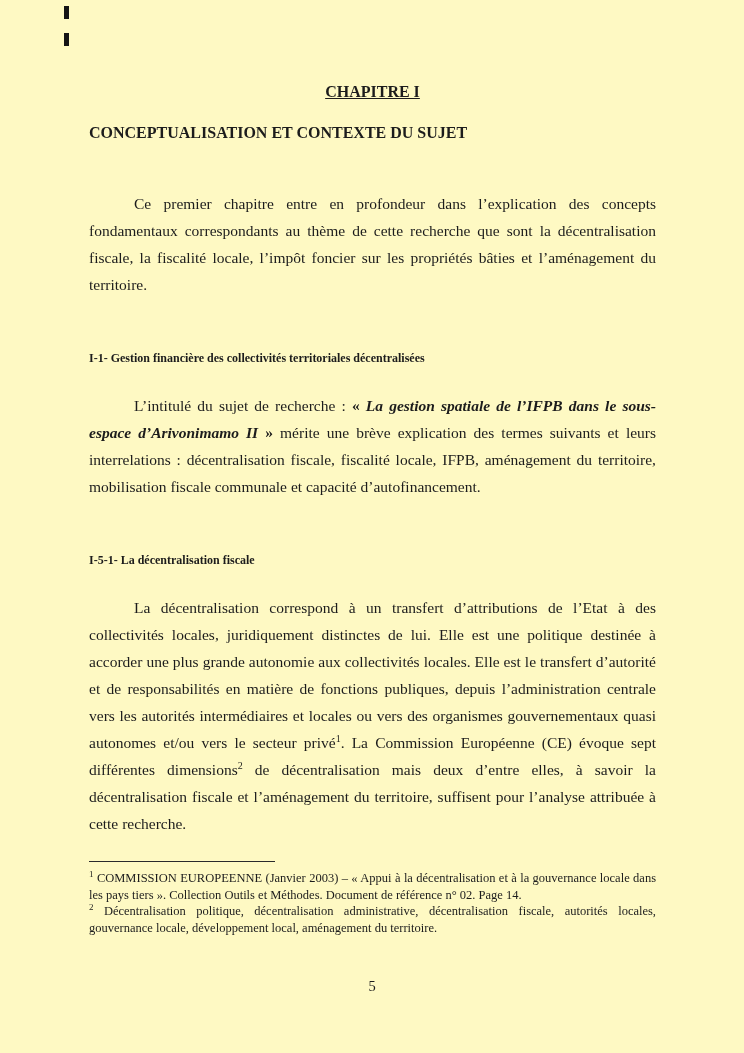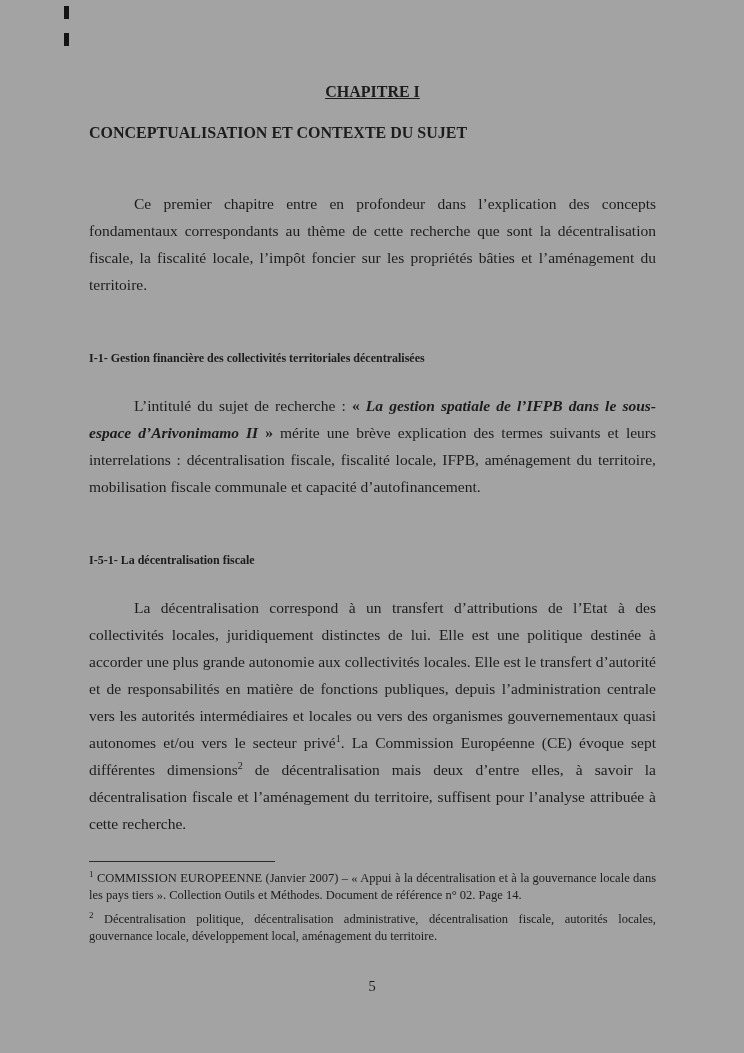--- a/index.html
+++ b/index.html
@@ -1,20 +1,20 @@
 <!DOCTYPE html>
 <html><head>
 <meta charset="utf-8">
 <style>
   * { margin: 0; padding: 0; box-sizing: border-box; }
   html, body { background: #ffffff; }
   .page {
     width: 744px;
     height: 1053px;
-    background: #a3a3a3;
+    background: #fef9c3;
     position: relative;
     font-family: "Liberation Serif", "DejaVu Serif", serif;
     color: #1c1c1c;
     overflow: hidden;
   }
   .content {
     position: absolute;
     left: 89px;
     top: 82px;
     width: 567px;
@@ -58,21 +58,21 @@
   .fn-sep {
     width: 186px;
     border-top: 1.2px solid #2a2a2a;
     margin-bottom: 8px;
   }
   .footnote {
     font-size: 12.5px;
     line-height: 16.5px;
     text-align: justify;
   }
-  .footnote + .footnote { margin-top: 8px; }
+  .footnote + .footnote { margin-top: 0; }
   .footnote sup {
     font-size: 9px;
     vertical-align: super;
     line-height: 0;
   }
   .page-number {
     position: absolute;
     left: 0;
     right: 0;
     bottom: 58px;
@@ -103,21 +103,21 @@
     <h3 class="section-heading">I-1- Gestion financière des collectivités territoriales décentralisées</h3>
 
     <p class="body-para after-heading"><span>L’intitulé du sujet de recherche : </span><span class="bold">« </span><span class="bold-italic">La gestion spatiale de l’IFPB dans le sous-espace d’Arivonimamo II</span><span class="bold"> »</span><span> mérite une brève explication des termes suivants et leurs interrelations : décentralisation fiscale, fiscalité locale, IFPB, aménagement du territoire, mobilisation fiscale communale et capacité d’autofinancement.</span></p>
 
     <h3 class="section-heading">I-5-1- La décentralisation fiscale</h3>
 
     <p class="body-para after-heading"><span>La décentralisation correspond à un transfert d’attributions de l’Etat à des collectivités locales, juridiquement distinctes de lui. Elle est une politique destinée à accorder une plus grande autonomie aux collectivités locales. Elle est le transfert d’autorité et de responsabilités en matière de fonctions publiques, depuis l’administration centrale vers les autorités intermédiaires et locales ou vers des organismes gouvernementaux quasi autonomes et/ou vers le secteur privé</span><sup class="fnref">1</sup><span>. La Commission Européenne (CE) évoque sept différentes dimensions</span><sup class="fnref">2</sup><span> de décentralisation mais deux d’entre elles, à savoir la décentralisation fiscale et l’aménagement du territoire, suffisent pour l’analyse attribuée à cette recherche.</span></p>
 
     <div class="footnotes">
       <div class="fn-sep"></div>
-      <p class="footnote"><sup>1</sup><span> COMMISSION EUROPEENNE (Janvier 2007) – « Appui à la décentralisation et à la gouvernance locale dans les pays tiers ». Collection Outils et Méthodes. Document de référence n° 02. Page 14.</span></p>
+      <p class="footnote"><sup>1</sup><span> COMMISSION EUROPEENNE (Janvier 2003) – « Appui à la décentralisation et à la gouvernance locale dans les pays tiers ». Collection Outils et Méthodes. Document de référence n° 02. Page 14.</span></p>
       <p class="footnote"><sup>2</sup><span> Décentralisation politique, décentralisation administrative, décentralisation fiscale, autorités locales, gouvernance locale, développement local, aménagement du territoire.</span></p>
     </div>
 
   </div>
 
   <div class="page-number">5</div>
 
 </div>
 
 </body></html>

